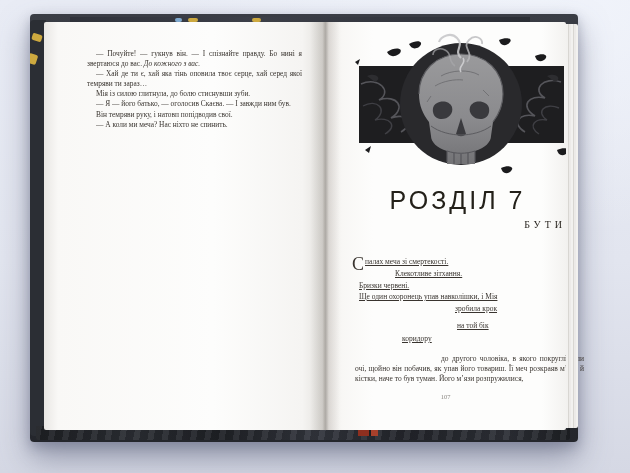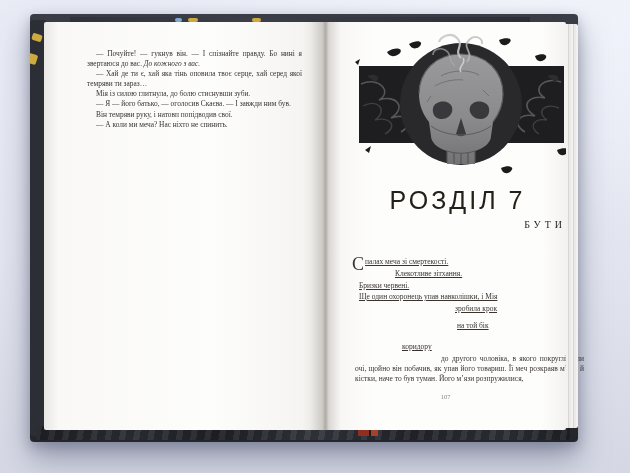--- a/index.html
+++ b/index.html
@@ -167,21 +167,21 @@
         <div class="chapter-title">РОЗДІЛ 7</div>
         <div class="chapter-subtitle">БУТИ</div>
 
         <div class="dropcap">С</div>
         <div class="rp-line" style="left:40px;top:235px;">палах меча зі смертекості.</div>
         <div class="rp-line" style="left:58px;top:247px;padding-left:12px;">Клекотливе зітхання.</div>
         <div class="rp-line" style="left:34px;top:259px;">Бризки червені.</div>
         <div class="rp-line" style="left:34px;top:270px;">Ще один охоронець упав навколішки, і Мія</div>
         <div class="rp-line" style="left:118px;top:282px;margin-left:12px;">зробила крок</div>
         <div class="rp-line" style="left:96px;top:299px;padding-left:36px;">на той бік</div>
-        <div class="rp-line" style="left:77px;top:320px;">коридору</div>
+        <div class="rp-line" style="left:77px;top:312px;">коридору</div>
         <p class="rp-paragraph">до другого чоловіка, в якого покруглішали очі, щойно він побачив, як упав його товариш. Її меч розкраяв м’язи й кістки, наче то був туман. Його м’язи розпружилися,</p>
         <div class="page-number">107</div>
       </div>
 
       <div class="page-stack"></div>
       <div class="gutter"></div>
     </div>
 
   </div>
 </div>

